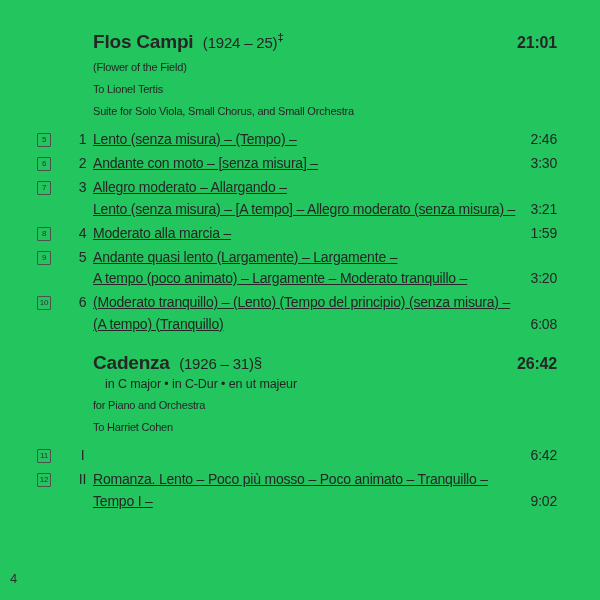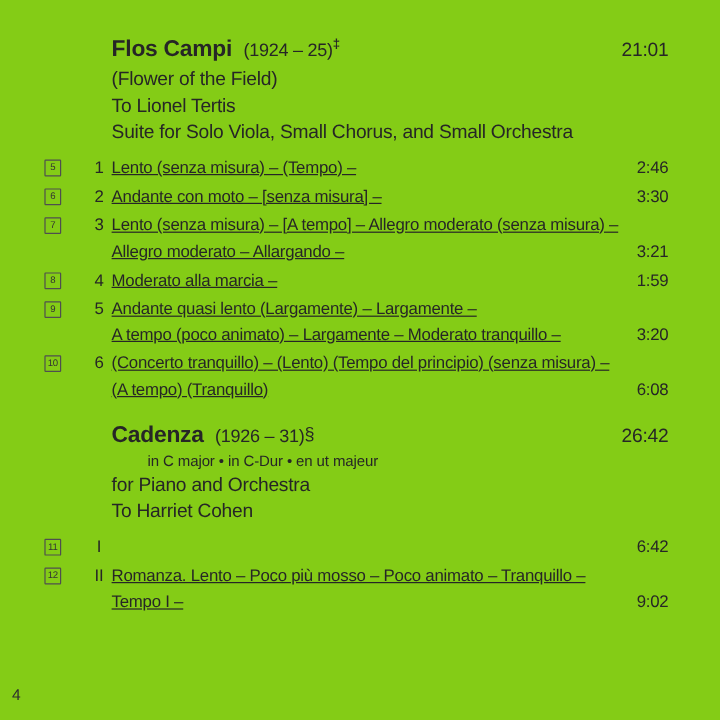--- a/index.html
+++ b/index.html
@@ -3,33 +3,33 @@
 <meta charset="utf-8">
 <style>
   html, body { margin: 0; padding: 0; background: #ffffff; }
   body {
     width: 600px; height: 600px;
     font-family: "Liberation Sans", "DejaVu Sans", sans-serif;
     color: #262626;
     position: relative;
     overflow: hidden;
   }
-  .page { position: absolute; inset: 0; background: #84cc16; }
+  .page { position: absolute; inset: 0; background: #22c55e; }
   .content { position: absolute; left: 37px; top: 30px; width: 520px; }
 
   .work-header { margin-left: 56px; }
   .title-line { display: flex; justify-content: space-between; align-items: baseline; line-height: 23px; }
   .work-title { font-size: 19px; font-weight: bold; letter-spacing: -0.2px; }
   .work-years { font-size: 15px; font-weight: normal; margin-left: 5px; letter-spacing: -0.2px; }
   .work-symbol-sup { font-size: 11px; position: relative; top: -7px; font-weight: bold; }
   .work-symbol-inline { font-size: 15px; position: relative; top: -1px; }
-  .work-duration { font-size: 16px; font-weight: normal; letter-spacing: -0.2px; }
+  .work-duration { font-size: 16px; font-weight: bold; letter-spacing: -0.2px; }
 
-  .subtitle { margin-left: 56px; font-size: 16px; line-height: 22px; letter-spacing: -0.2px; }
-  .subtitle-small { margin-left: 86px; font-size: 12.5px; line-height: 19px; letter-spacing: -0.1px; }
+  .subtitle { margin-left: 56px; font-size: 11px; line-height: 22px; letter-spacing: -0.2px; }
+  .subtitle-small { margin-left: 68px; font-size: 12.5px; line-height: 19px; letter-spacing: -0.1px; }
 
   .tracks { margin-top: 7px; }
   .track {
     display: grid;
     grid-template-columns: 35px 21px 1fr;
     position: relative;
     margin-bottom: 2.5px;
     font-size: 14px;
     line-height: 21.5px;
     letter-spacing: -0.2px;
@@ -93,22 +93,22 @@
               <div class="track-text">Andante con moto – [senza misura] –</div>
             </div>
           <span class="track-time">3:30</span>
         </div>
         <div class="track">
           <div>
               <div class="cd-box">7</div>
             </div>
           <div class="mvt-num">3</div>
           <div>
+            <div class="track-text">Allegro moderato – Allargando –</div>
             <div class="track-text">Lento (senza misura) – [A tempo] – Allegro moderato (senza misura) –</div>
-            <div class="track-text">Allegro moderato – Allargando –</div>
           </div>
           <span class="track-time">3:21</span>
         </div>
         <div class="track">
           <div>
               <div class="cd-box">8</div>
             </div>
           <div class="mvt-num">4</div>
           <div>
               <div class="track-text">Moderato alla marcia –</div>
@@ -125,21 +125,21 @@
             <div class="track-text">A tempo (poco animato) – Largamente – Moderato tranquillo –</div>
           </div>
           <span class="track-time">3:20</span>
         </div>
         <div class="track">
           <div>
               <div class="cd-box">10</div>
             </div>
           <div class="mvt-num">6</div>
           <div>
-            <div class="track-text">(Concerto tranquillo) – (Lento) (Tempo del principio) (senza misura) –</div>
+            <div class="track-text">(Moderato tranquillo) – (Lento) (Tempo del principio) (senza misura) –</div>
             <div class="track-text">(A tempo) (Tranquillo)</div>
           </div>
           <span class="track-time">6:08</span>
         </div>
       </div>
     </section>
 
     <section class="work-2">
       <div class="work-header">
         <div class="title-line">

